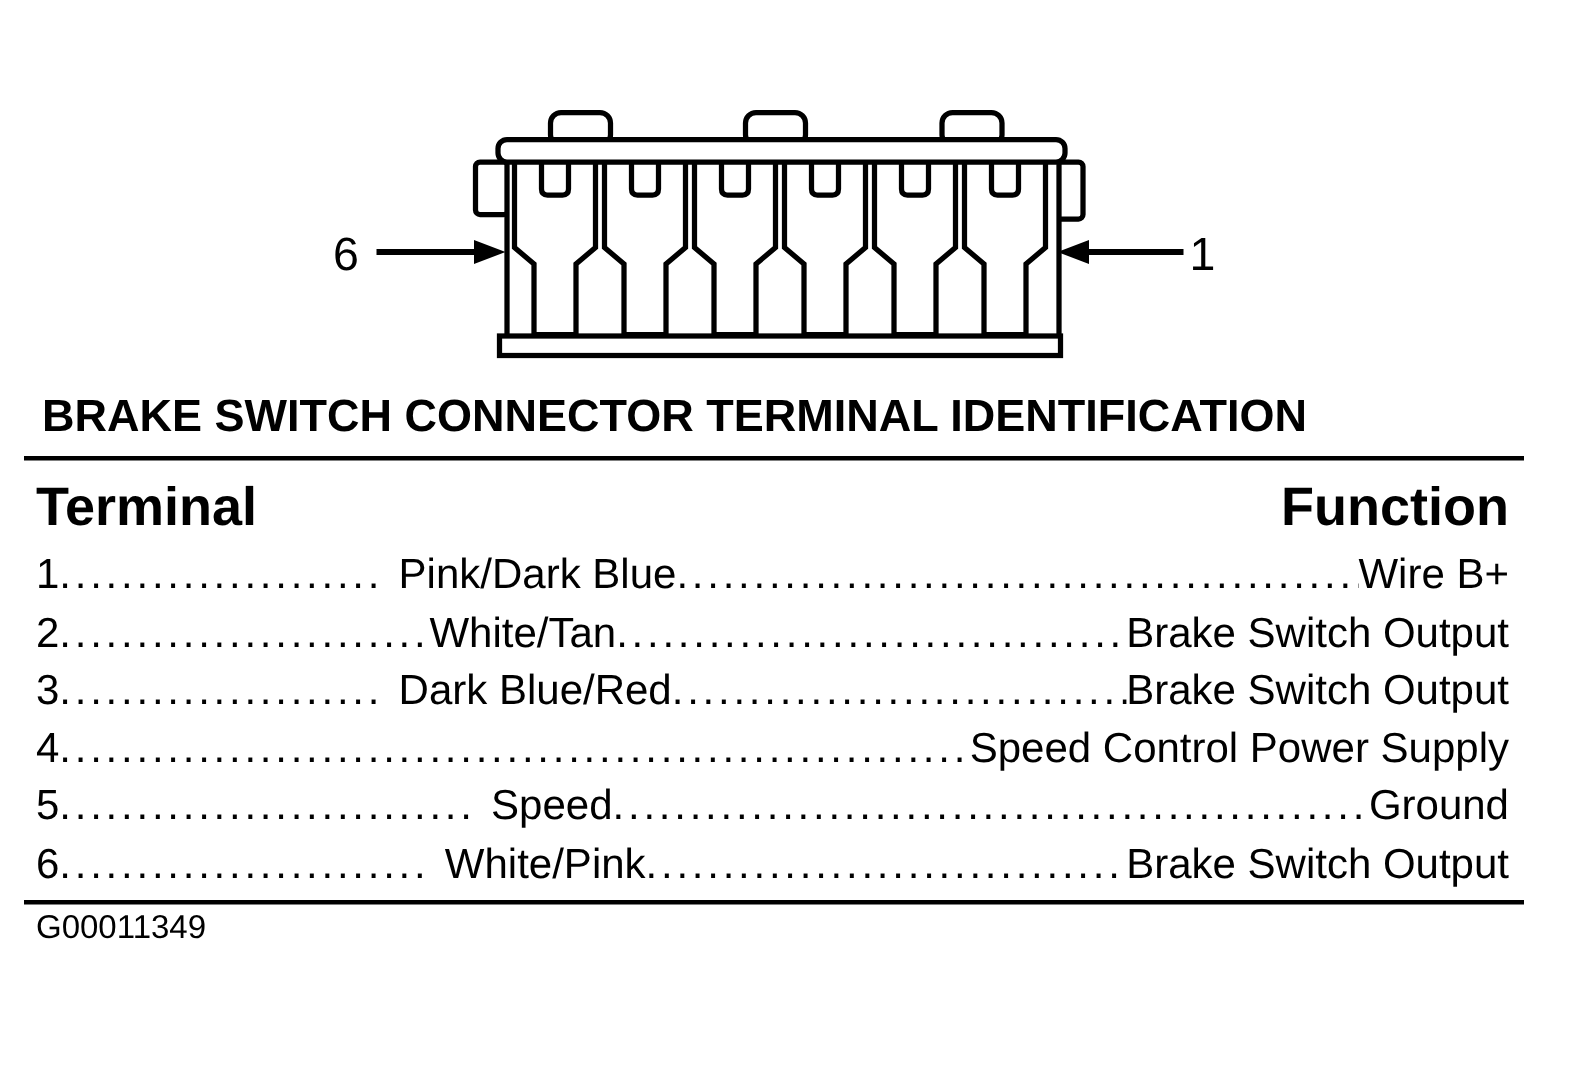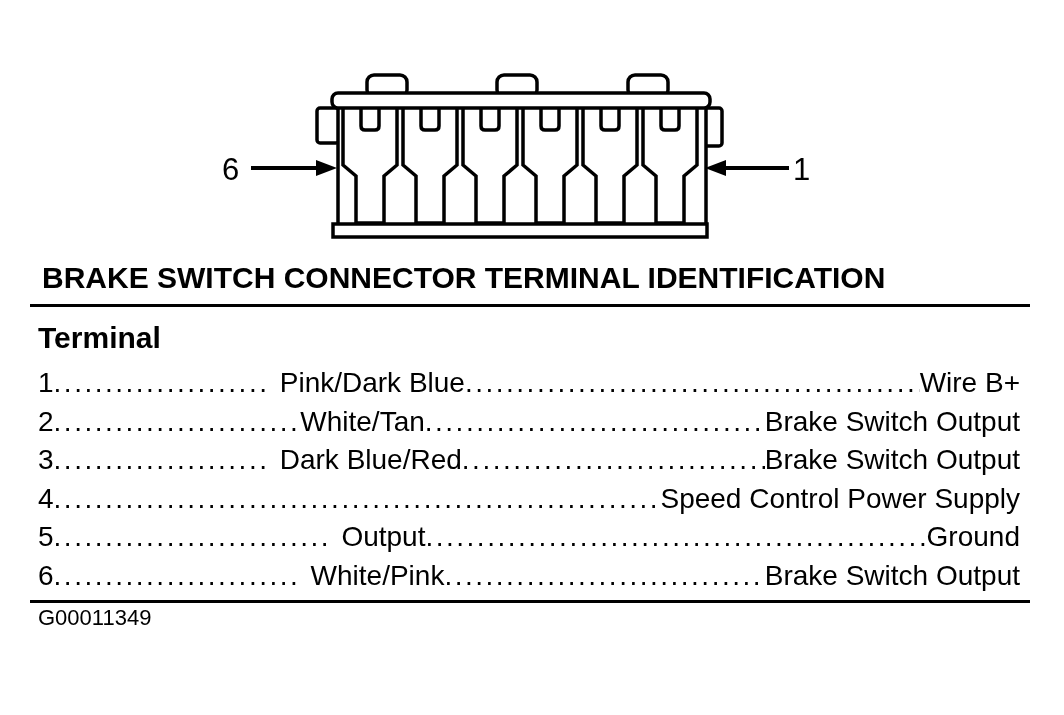--- a/index.html
+++ b/index.html
@@ -22,21 +22,21 @@
   }
   .connector-wrap svg { display: block; }
   .svg-label {
     font-family: "Liberation Sans", sans-serif;
     font-size: 31px;
     fill: #000;
   }
   
   .content {
     position: absolute;
-    left: 30px;
+    left: 16px;
     top: 261px;
     width: 1000px;
   }
   .doc-title {
     font-size: 30px;
     font-weight: bold;
     line-height: 34px;
     padding-left: 12px;
     letter-spacing: 0px;
     white-space: nowrap;
@@ -45,21 +45,21 @@
   .rule {
     border: none;
     border-top: 3px solid #000;
     height: 0;
     margin: 0;
   }
   .thead {
     position: relative;
     display: flex;
     margin-top: 14px;
-    font-size: 30px;
+    font-size: 36px;
     font-weight: bold;
     line-height: 34px;
     padding: 0 10px 0 8px;
   }
   .th-wirecolor {
     position: absolute;
     left: 285px;
     top: 0;
   }
   .th-function { margin-left: auto; }
@@ -133,20 +133,21 @@
       <text class="svg-label" x="608" y="125">1</text>
     </svg>
   </div>
 
   <div class="content">
     <div class="doc-title">BRAKE SWITCH CONNECTOR TERMINAL IDENTIFICATION</div>
     <hr class="rule">
 
     <div class="thead">
       <span class="th-terminal">Terminal</span>
+      <span class="th-function">Function</span>
     </div>
 
     <div class="tbody">
 
       <div class="row">
         <span class="term">1</span>
         <span class="dots">..................... </span>
         <span class="color">Pink/Dark Blue</span>
         <span class="dots-fill">................................................................................................</span>
         <span class="func">Wire B+</span>
@@ -171,21 +172,21 @@
       <div class="row">
         <span class="term">4</span>
         <span class="dots">..........................</span>
         <span class="dots-fill">................................................................................................</span>
         <span class="func">Speed Control Power Supply</span>
       </div>
 
       <div class="row">
         <span class="term">5</span>
         <span class="dots">........................... </span>
-        <span class="color">Output</span>
+        <span class="color">Speed</span>
         <span class="dots-fill">................................................................................................</span>
         <span class="func">Ground</span>
       </div>
 
       <div class="row">
         <span class="term">6</span>
         <span class="dots">........................ </span>
         <span class="color">White/Pink</span>
         <span class="dots-fill">................................................................................................</span>
         <span class="func">Brake Switch Output</span>

